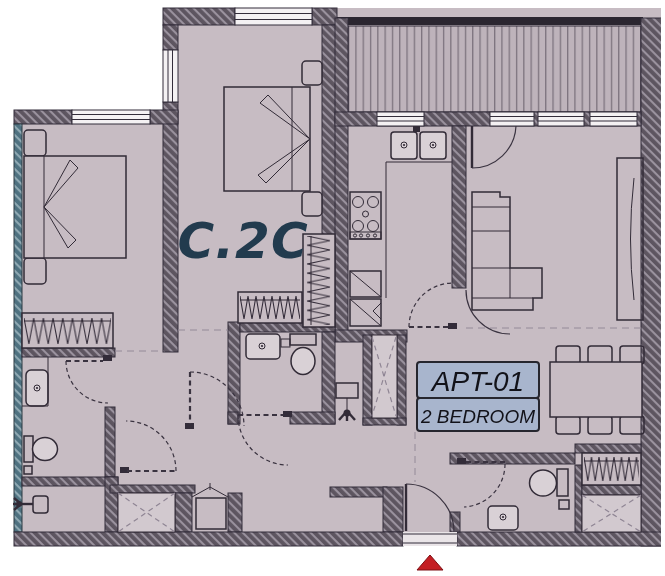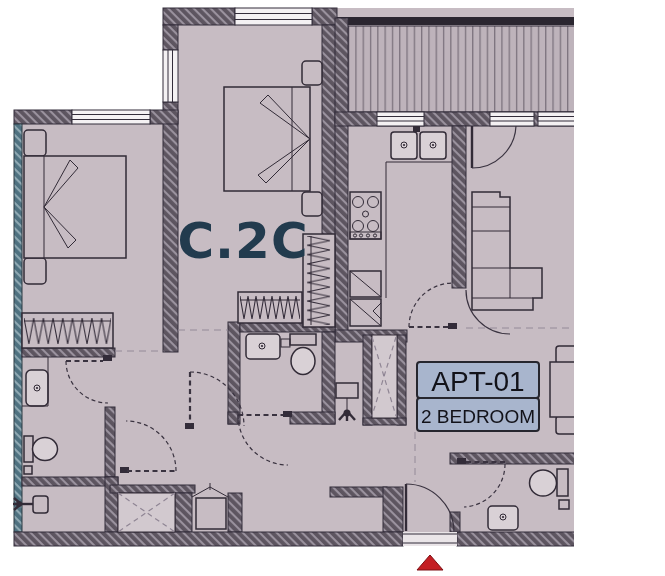--- a/index.html
+++ b/index.html
@@ -1,17 +1,17 @@
 <!DOCTYPE html>
 <html><head>
 <meta charset="utf-8">
 <style>
   html,body{margin:0;padding:0;background:#ffffff;}
-  #stage{position:relative;width:574px;height:576px;background:#ffffff;overflow:hidden;
-         font-family:"Liberation Sans", sans-serif;}
+  #stage{position:relative;width:661px;height:576px;background:#ffffff;overflow:hidden;
+         font-family:"Liberation Sans", sans-serif;font-style:italic;}
   .wall{fill:url(#hatch);stroke:#332d3a;stroke-width:1;}
   .wallteal{fill:url(#hatchTeal);stroke:#2c3a42;stroke-width:1;}
   .win{fill:#f4f1f3;stroke:#332d3a;stroke-width:1;}
   .winline{stroke:#332d3a;stroke-width:1;}
   .fl{fill:none;stroke:#322b37;stroke-width:1.5;}
   .flf{fill:#c7bcc3;stroke:#322b37;stroke-width:1.5;}
   .fx{fill:#d9d1d6;stroke:#322b37;stroke-width:1.5;}
   .thin{fill:none;stroke:#322b37;stroke-width:1;}
   .dash{fill:none;stroke:#3a3340;stroke-width:2.2;stroke-dasharray:5 3.5;}
   .arc{fill:none;stroke:#3a3340;stroke-width:1.2;stroke-dasharray:4 3;}

